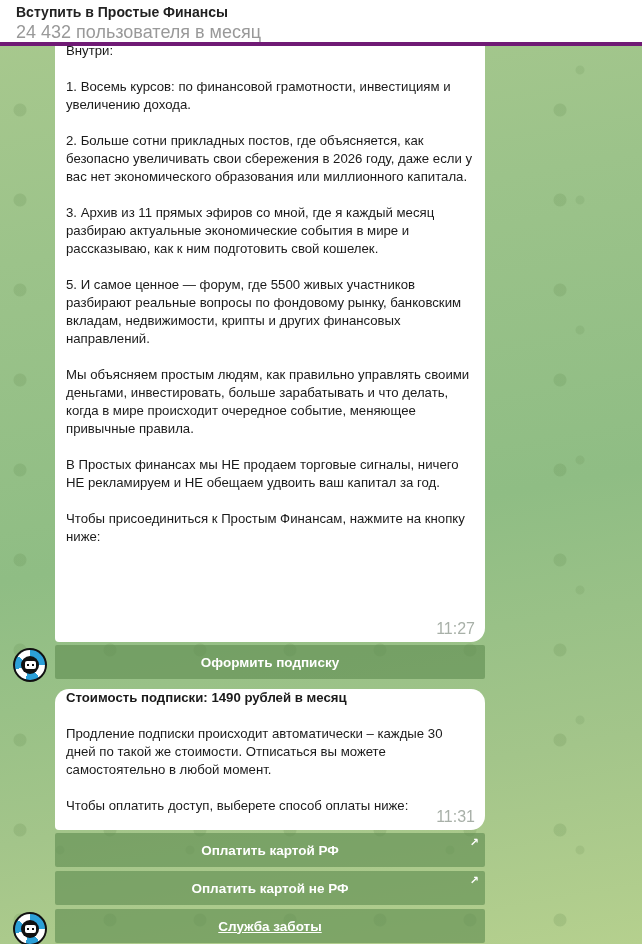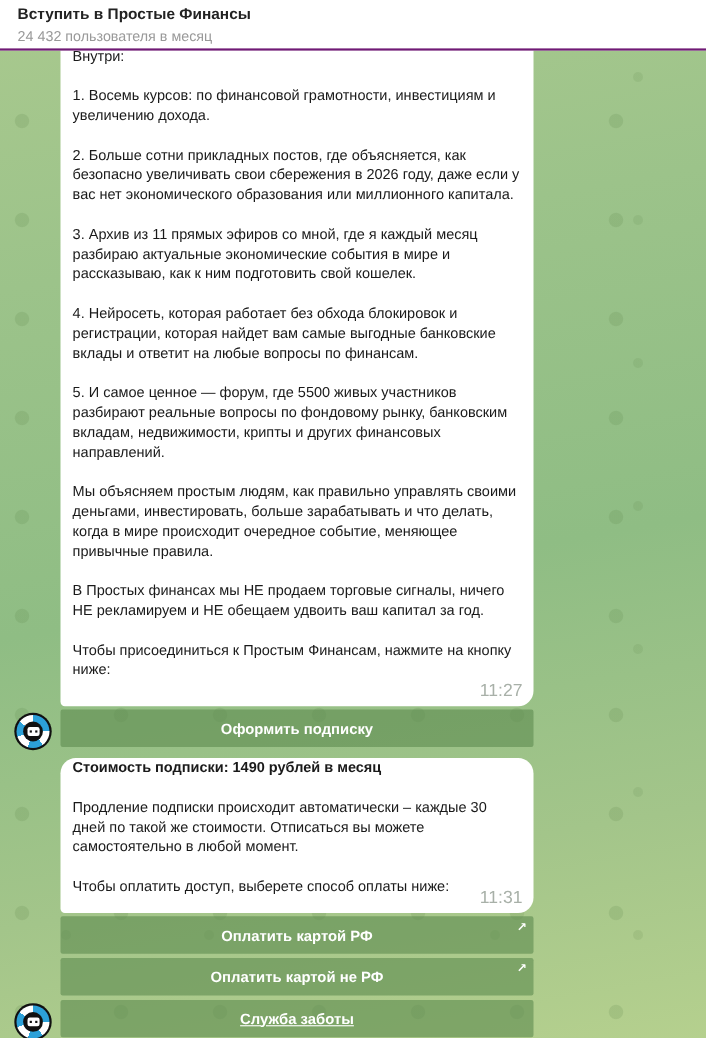--- a/index.html
+++ b/index.html
@@ -13,25 +13,25 @@
   }
   .pattern {
     position: absolute; inset: 0; pointer-events: none;
     background-image:
       radial-gradient(circle at 20px 20px, rgba(90,130,70,0.18) 0 6px, transparent 7px),
       radial-gradient(circle at 60px 70px, rgba(90,130,70,0.14) 0 4px, transparent 5px);
     background-size: 90px 90px, 130px 130px;
   }
   .header {
     position: absolute; top: 0; left: 0; right: 0; height: 46px;
-    background: #ffffff; border-bottom: 2px solid #701a75;
+    background: #ffffff; border-bottom: 4px solid #701a75;
     padding: 3px 0 0 16px; z-index: 5;
   }
   .header .title { font-size: 14px; font-weight: bold; color: #222; line-height: 18px; }
-  .header .subtitle { font-size: 13px; color: #999; line-height: 19px; margin-top: 2px; }
+  .header .subtitle { font-size: 18px; color: #999; line-height: 19px; margin-top: 2px; }
 
   .bubble {
     position: absolute; left: 55px; width: 430px;
     background: #fff; border-radius: 14px;
     padding: 0 11px;
     color: #1a1a1a; font-size: 13.2px; line-height: 18px;
   }
   .bubble1 { top: 30px; height: 612px; border-bottom-left-radius: 4px; padding-top: 12px; }
   .bubble2 { top: 689px; height: 141px; border-bottom-left-radius: 4px; }
   .bubble p { white-space: pre-wrap; }
@@ -82,21 +82,20 @@
 <div class="header">
   <div class="title">Вступить в Простые Финансы</div>
   <div class="subtitle">24 432 пользователя в месяц</div>
 </div>
 
 <div class="bubble bubble1">
   <p class="para">Внутри:</p>
   <p class="para">1. Восемь курсов: по финансовой грамотности, инвестициям и увеличению дохода.</p>
   <p class="para">2. Больше сотни прикладных постов, где объясняется, как безопасно увеличивать свои сбережения в 2026 году, даже если у вас нет экономического образования или миллионного капитала.</p>
   <p class="para">3. Архив из 11 прямых эфиров со мной, где я каждый месяц разбираю актуальные экономические события в мире и рассказываю, как к ним подготовить свой кошелек.</p>
-  <p class="para">4. Нейросеть, которая работает без обхода блокировок и регистрации, которая найдет вам самые выгодные банковские вклады и ответит на любые вопросы по финансам.</p>
   <p class="para">5. И самое ценное — форум, где 5500 живых участников разбирают реальные вопросы по фондовому рынку, банковским вкладам, недвижимости, крипты и других финансовых направлений.</p>
   <p class="para">Мы объясняем простым людям, как правильно управлять своими деньгами, инвестировать, больше зарабатывать и что делать, когда в мире происходит очередное событие, меняющее привычные правила.</p>
   <p class="para">В Простых финансах мы НЕ продаем торговые сигналы, ничего НЕ рекламируем и НЕ обещаем удвоить ваш капитал за год.</p>
   <p>Чтобы присоединиться к Простым Финансам, нажмите на кнопку ниже:</p>
   <span class="time">11:27</span>
 </div>
 
 <div class="kb-btn" style="top:645px;">
   <span>Оформить подписку</span>
 </div>

